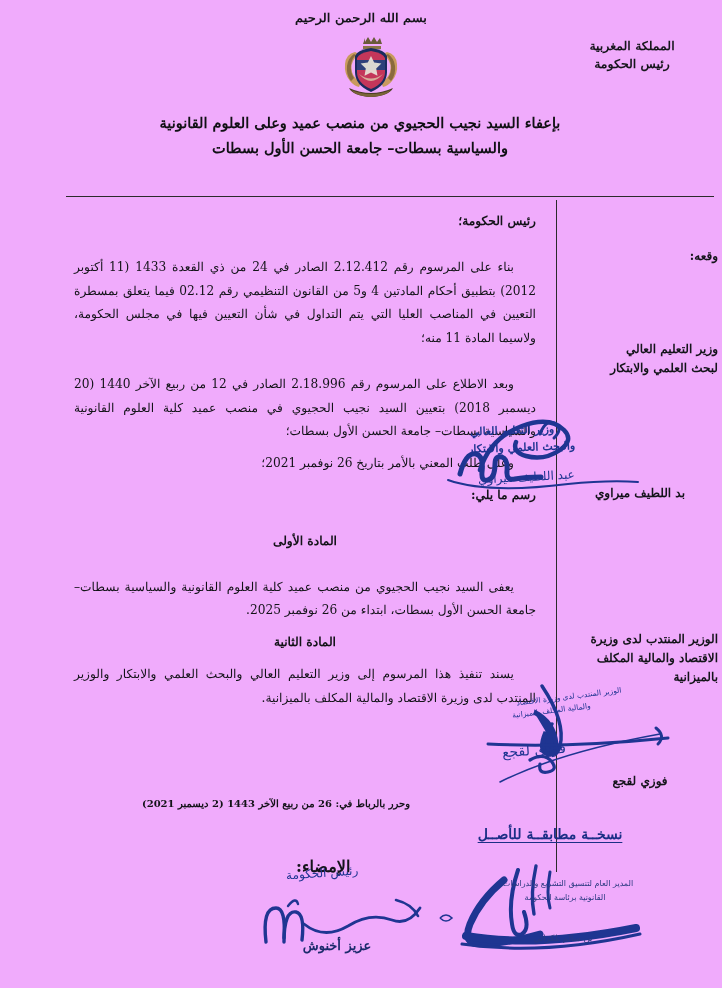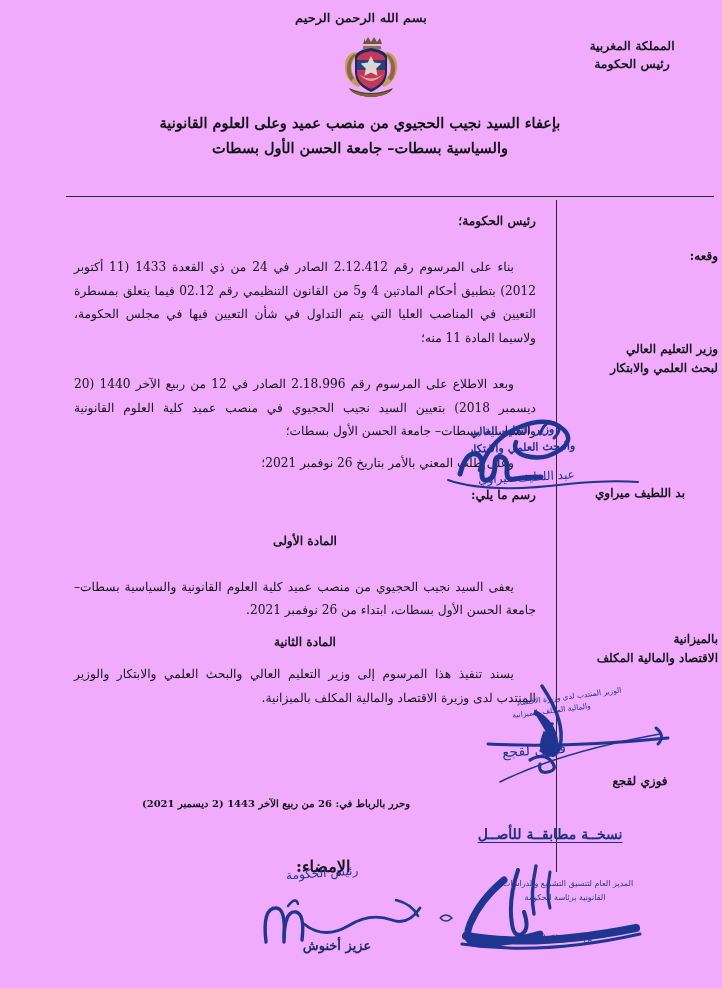--- a/index.html
+++ b/index.html
@@ -256,38 +256,39 @@
   <div class="hrule"></div>
   <div class="vrule"></div>
 
   <div class="body-col">
     <p class="lead gap-lg">رئيس الحكومة؛</p>
     <p class="indent gap-lg">بناء على المرسوم رقم 2.12.412 الصادر في 24 من ذي القعدة 1433 (11 أكتوبر 2012) بتطبيق أحكام المادتين 4 و5 من القانون التنظيمي رقم 02.12 فيما يتعلق بمسطرة التعيين في المناصب العليا التي يتم التداول في شأن التعيين فيها في مجلس الحكومة، ولاسيما المادة 11 منه؛</p>
     <p class="indent gap-sm">وبعد الاطلاع على المرسوم رقم 2.18.996 الصادر في 12 من ربيع الآخر 1440 (20 ديسمبر 2018) بتعيين السيد نجيب الحجيوي في منصب عميد كلية العلوم القانونية والسياسية بسطات– جامعة الحسن الأول بسطات؛</p>
     <p class="indent gap-sm">وعلى طلب المعني بالأمر بتاريخ 26 نوفمبر 2021؛</p>
     <p class="lead gap-lg">رسم ما يلي:</p>
     <p class="ctr gap-lg">المادة الأولى</p>
-    <p class="indent gap-sm">يعفى السيد نجيب الحجيوي من منصب عميد كلية العلوم القانونية والسياسية بسطات– جامعة الحسن الأول بسطات، ابتداء من 26 نوفمبر 2021.</p>
+    <p class="indent gap-sm">يعفى السيد نجيب الحجيوي من منصب عميد كلية العلوم القانونية والسياسية بسطات– جامعة الحسن الأول بسطات، ابتداء من 26 نوفمبر 2025.</p>
     <p class="ctr gap-sm">المادة الثانية</p>
     <p class="indent">يسند تنفيذ هذا المرسوم إلى وزير التعليم العالي والبحث العلمي والابتكار والوزير المنتدب لدى وزيرة الاقتصاد والمالية المكلف بالميزانية.</p>
   </div>
 
   <div class="rabat-line">وحرر بالرباط في: 26 من ربيع الآخر 1443 (2 ديسمبر 2021)</div>
 
   <div class="sign-col" id="waqqaah">وقعه:</div>
 
   <div class="sign-col" id="minister-edu">
     <div>وزير التعليم العالي</div>
     <div>لبحث العلمي والابتكار</div>
   </div>
   <div class="sig-name" id="name-edu">بد اللطيف ميراوي</div>
 
   <div class="sign-col" id="minister-fin">
+    <div>الوزير المنتدب لدى وزيرة</div>
+    <div>الاقتصاد والمالية المكلف</div>
     <div>بالميزانية</div>
-    <div>الاقتصاد والمالية المكلف</div>
   </div>
   <div class="sig-name" id="name-fin">فوزي لقجع</div>
 
   <svg class="ink" style="top:400px; left:440px;" width="230" height="110">
     <path d="M40 70 q10 -32 42 -44 q28 -10 42 4 q10 10 -4 20 q-16 11 -34 6 q-14 -4 -10 -14" fill="none" stroke="#1f3592" stroke-width="4.5" stroke-linecap="round"></path>
     <path d="M20 74 q6 -22 16 -20 q8 2 6 18 q-1 10 6 8 q7 -2 7 -16 q0 -9 7 -7 q6 2 5 14 q-1 10 8 8 q10 -2 26 -2" fill="none" stroke="#1f3592" stroke-width="5" stroke-linecap="round"></path>
     <path d="M8 80 q40 14 120 4 q40 -4 70 -2" fill="none" stroke="#1f3592" stroke-width="2" stroke-linecap="round"></path>
     <path d="M100 34 q6 -16 16 -10 q7 5 -2 14" fill="none" stroke="#1f3592" stroke-width="3" stroke-linecap="round"></path>
   </svg>
   <div class="hand" id="hand-edu-stamp1">وزير التعليم العالي</div>

